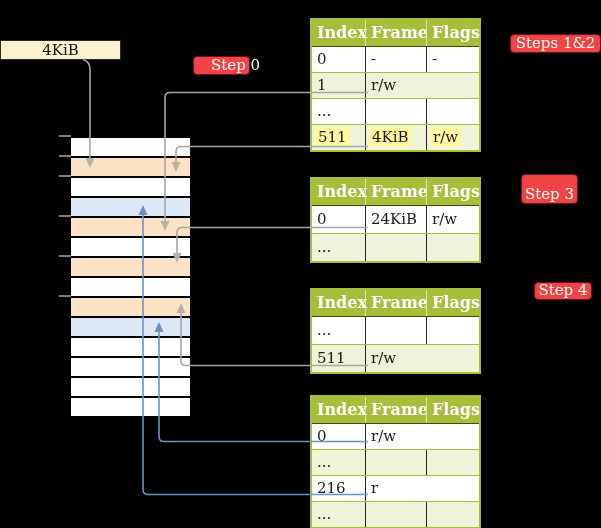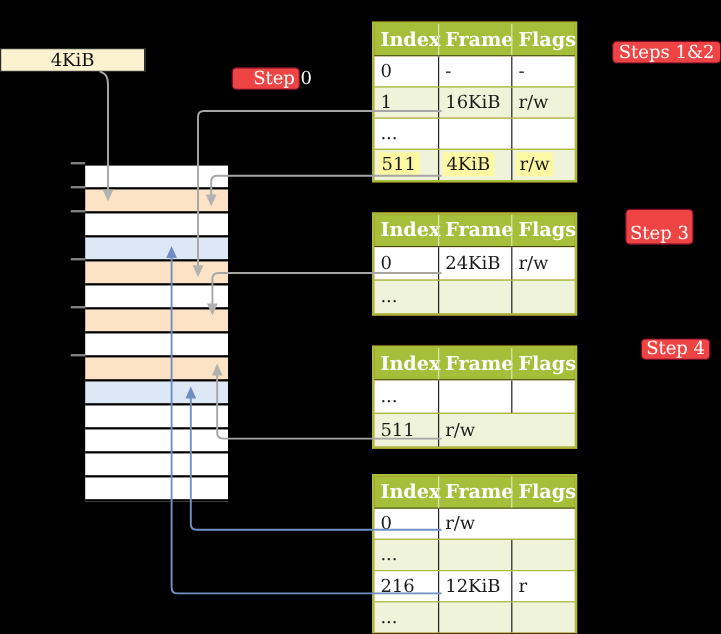--- a/index.html
+++ b/index.html
@@ -117,21 +117,20 @@
       <div class="th c2">Frame</div>
       <div class="th c3">Flags</div>
     </div>
     <div class="trow white">
       <div class="td c1">0</div>
       <div class="td c2">-</div>
       <div class="td c3">-</div>
     </div>
     <div class="trow green">
       <div class="td c1">1</div>
-      <div class="td c2">16KiB</div>
       <div class="td c3">r/w</div>
     </div>
     <div class="trow white">
       <div class="td c1">...</div>
       <div class="td c2"></div>
       <div class="td c3"></div>
     </div>
     <div class="trow green">
       <div class="td c1"><span class="hl">511</span></div>
       <div class="td c2"><span class="hl">4KiB</span></div>
@@ -184,21 +183,20 @@
       <div class="td c1">0</div>
       <div class="td c3">r/w</div>
     </div>
     <div class="trow green">
       <div class="td c1">...</div>
       <div class="td c2"></div>
       <div class="td c3"></div>
     </div>
     <div class="trow white">
       <div class="td c1">216</div>
-      <div class="td c2">12KiB</div>
       <div class="td c3">r</div>
     </div>
     <div class="trow green">
       <div class="td c1">...</div>
       <div class="td c2"></div>
       <div class="td c3"></div>
     </div>
   </div>
 
   <svg id="overlay" width="601" height="528">

